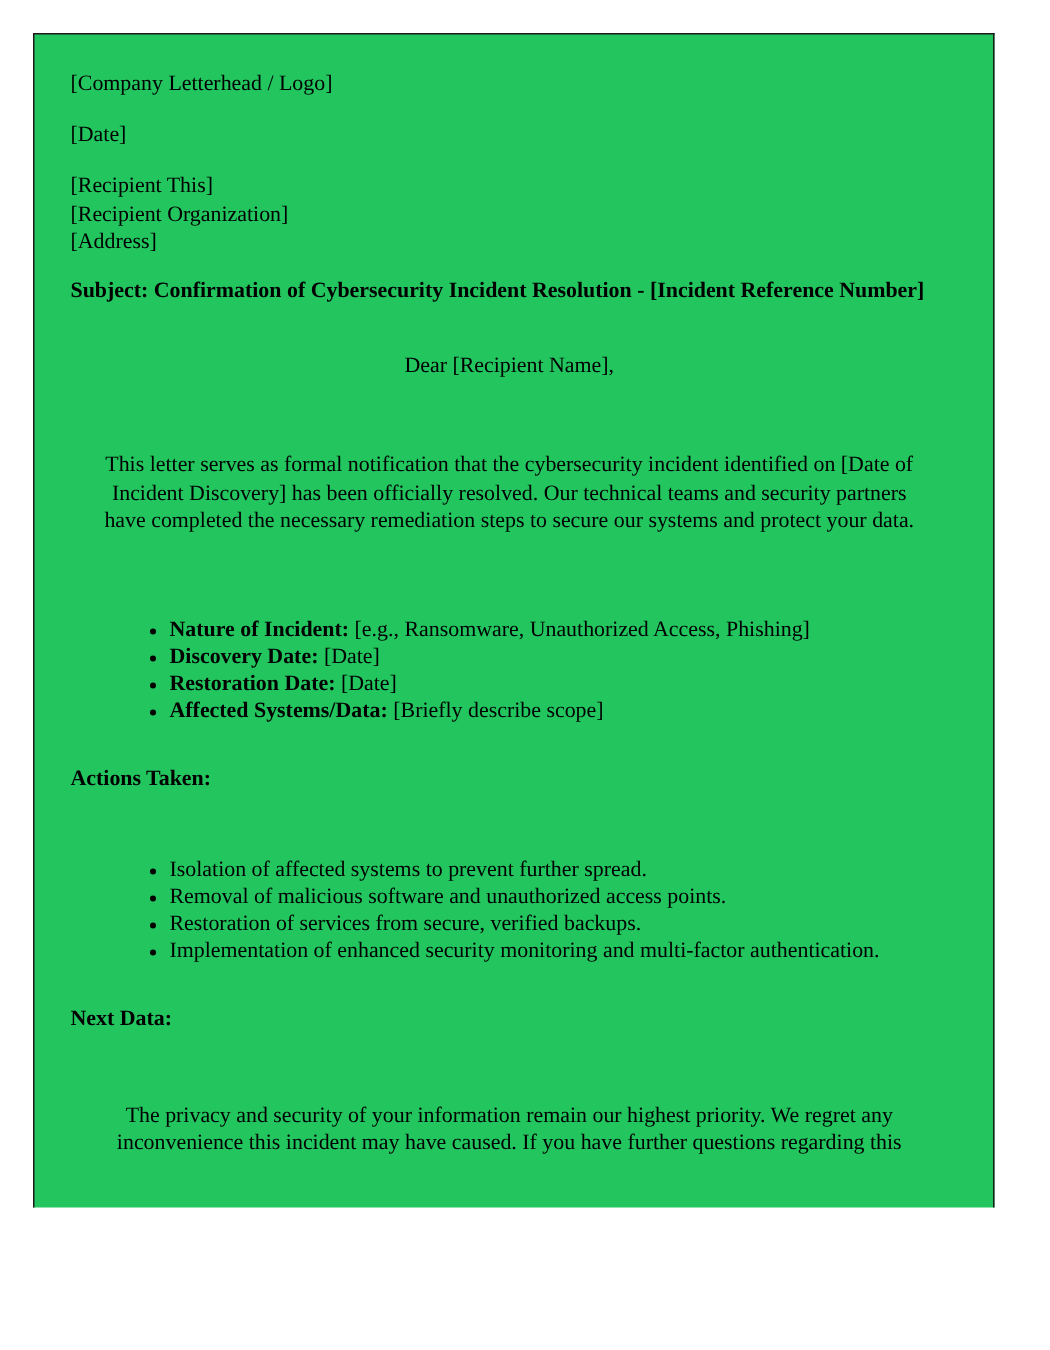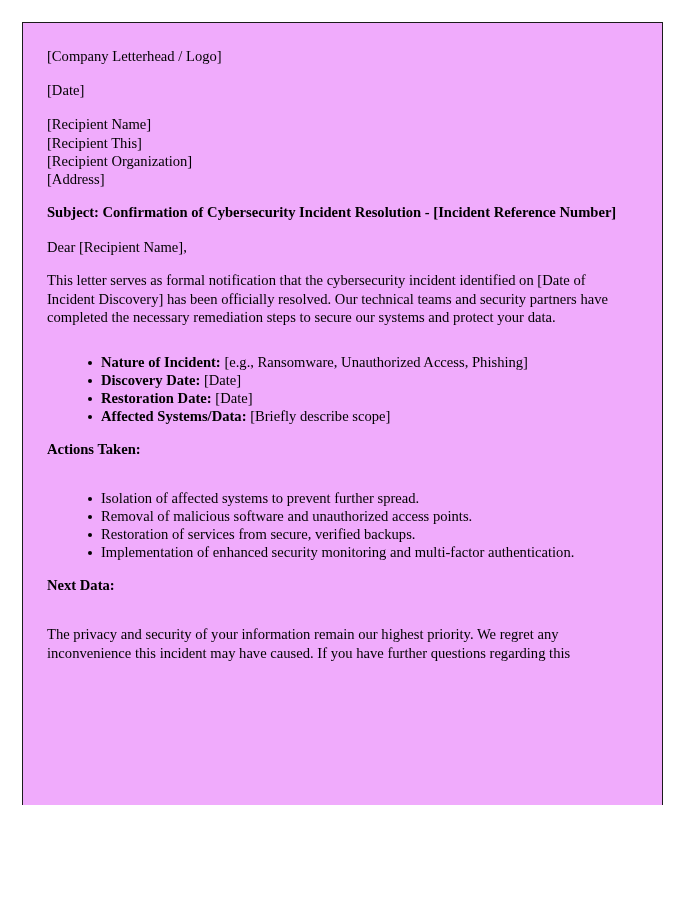--- a/index.html
+++ b/index.html
@@ -19,21 +19,21 @@
   
   #page-frame {
     position: absolute;
     left: 22px;
     top: 22px;
     width: 641px;
     height: 783px;
     border: 1.4px solid #1c1c1c;
     border-bottom: none;
     box-sizing: border-box;
-    background: #f0abfc;
+    background: #22c55e;
     overflow: hidden;
     text-decoration: underline;
   }
 
   
   #letter {
     position: absolute;
     left: 24px;
     top: 24px;
     width: 585px;
@@ -65,27 +65,28 @@
   }
 
   .subject {
     margin: 0;
     padding: 0;
     font-weight: bold;
     line-height: 19.4px;
   }
 
   .body-para {
-    margin: 0;
+    margin: 16px;
     padding: 0;
     line-height: 18.6px;
+    text-align: center;
   }
 
   ul.bullets {
-    margin: 0;
+    margin: 12px;
     padding: 0 0 0 41px;
     list-style: none;
   }
   ul.bullets > li {
     position: relative;
     margin: 0;
     padding: 0 0 0 13px;
     line-height: 18.1px;
   }
   ul.bullets > li::before {
@@ -108,21 +109,20 @@
 
     <div class="para">[Company Letterhead / Logo]</div>
 
     <div class="gap-lg"></div>
 
     <div class="para">[Date]</div>
 
     <div class="gap-lg"></div>
 
     <div>
-      <div class="addr-line">[Recipient Name]</div>
       <div class="addr-line">[Recipient This]</div>
       <div class="addr-line">[Recipient Organization]</div>
       <div class="addr-line">[Address]</div>
     </div>
 
     <div class="gap-md"></div>
 
     <div class="subject">Subject: Confirmation of Cybersecurity Incident Resolution - [Incident Reference Number]</div>
 
     <div class="gap-md"></div>

